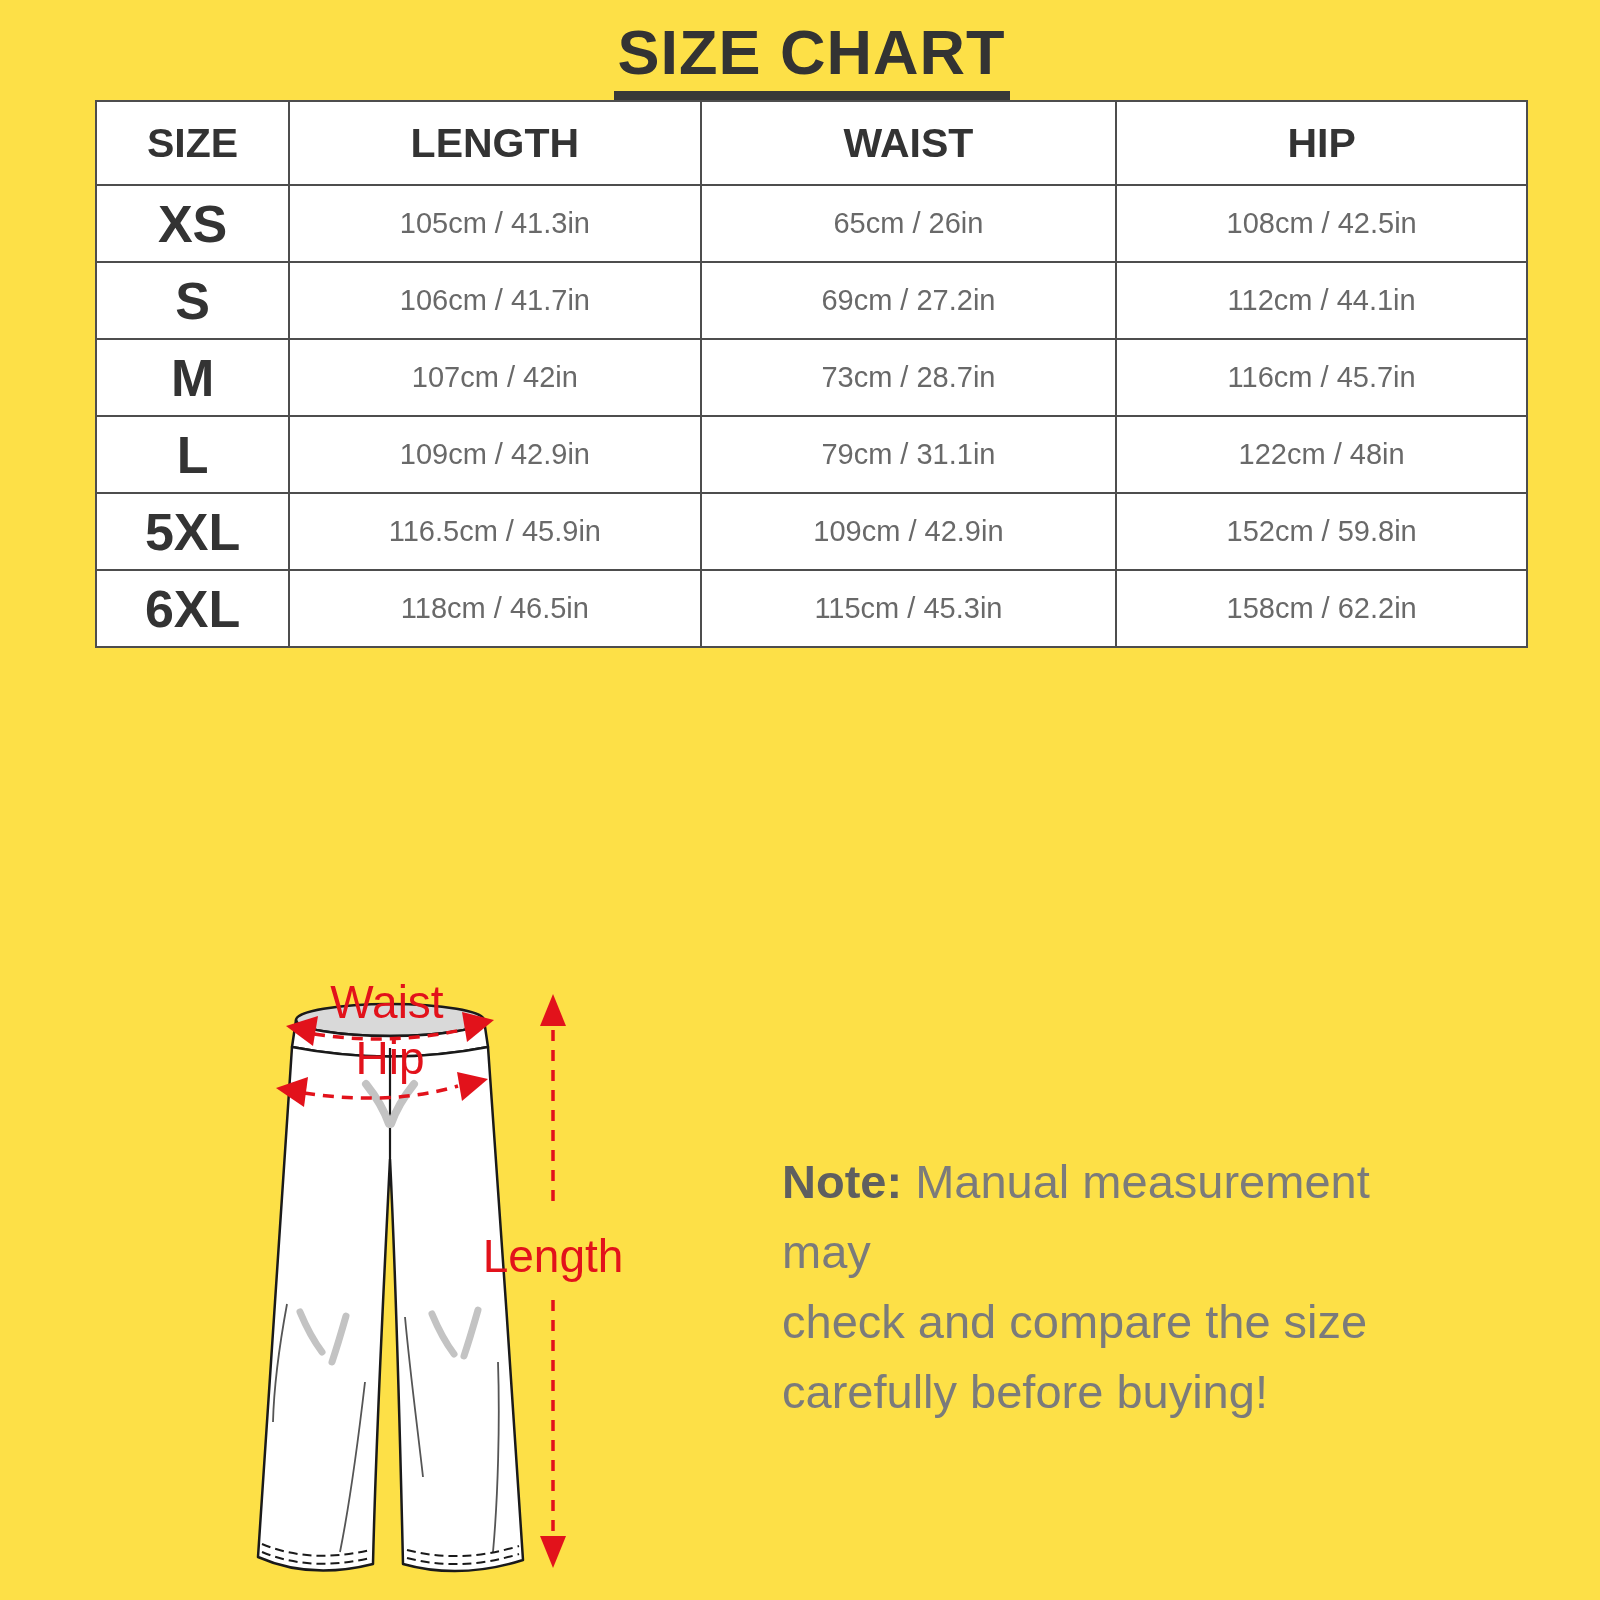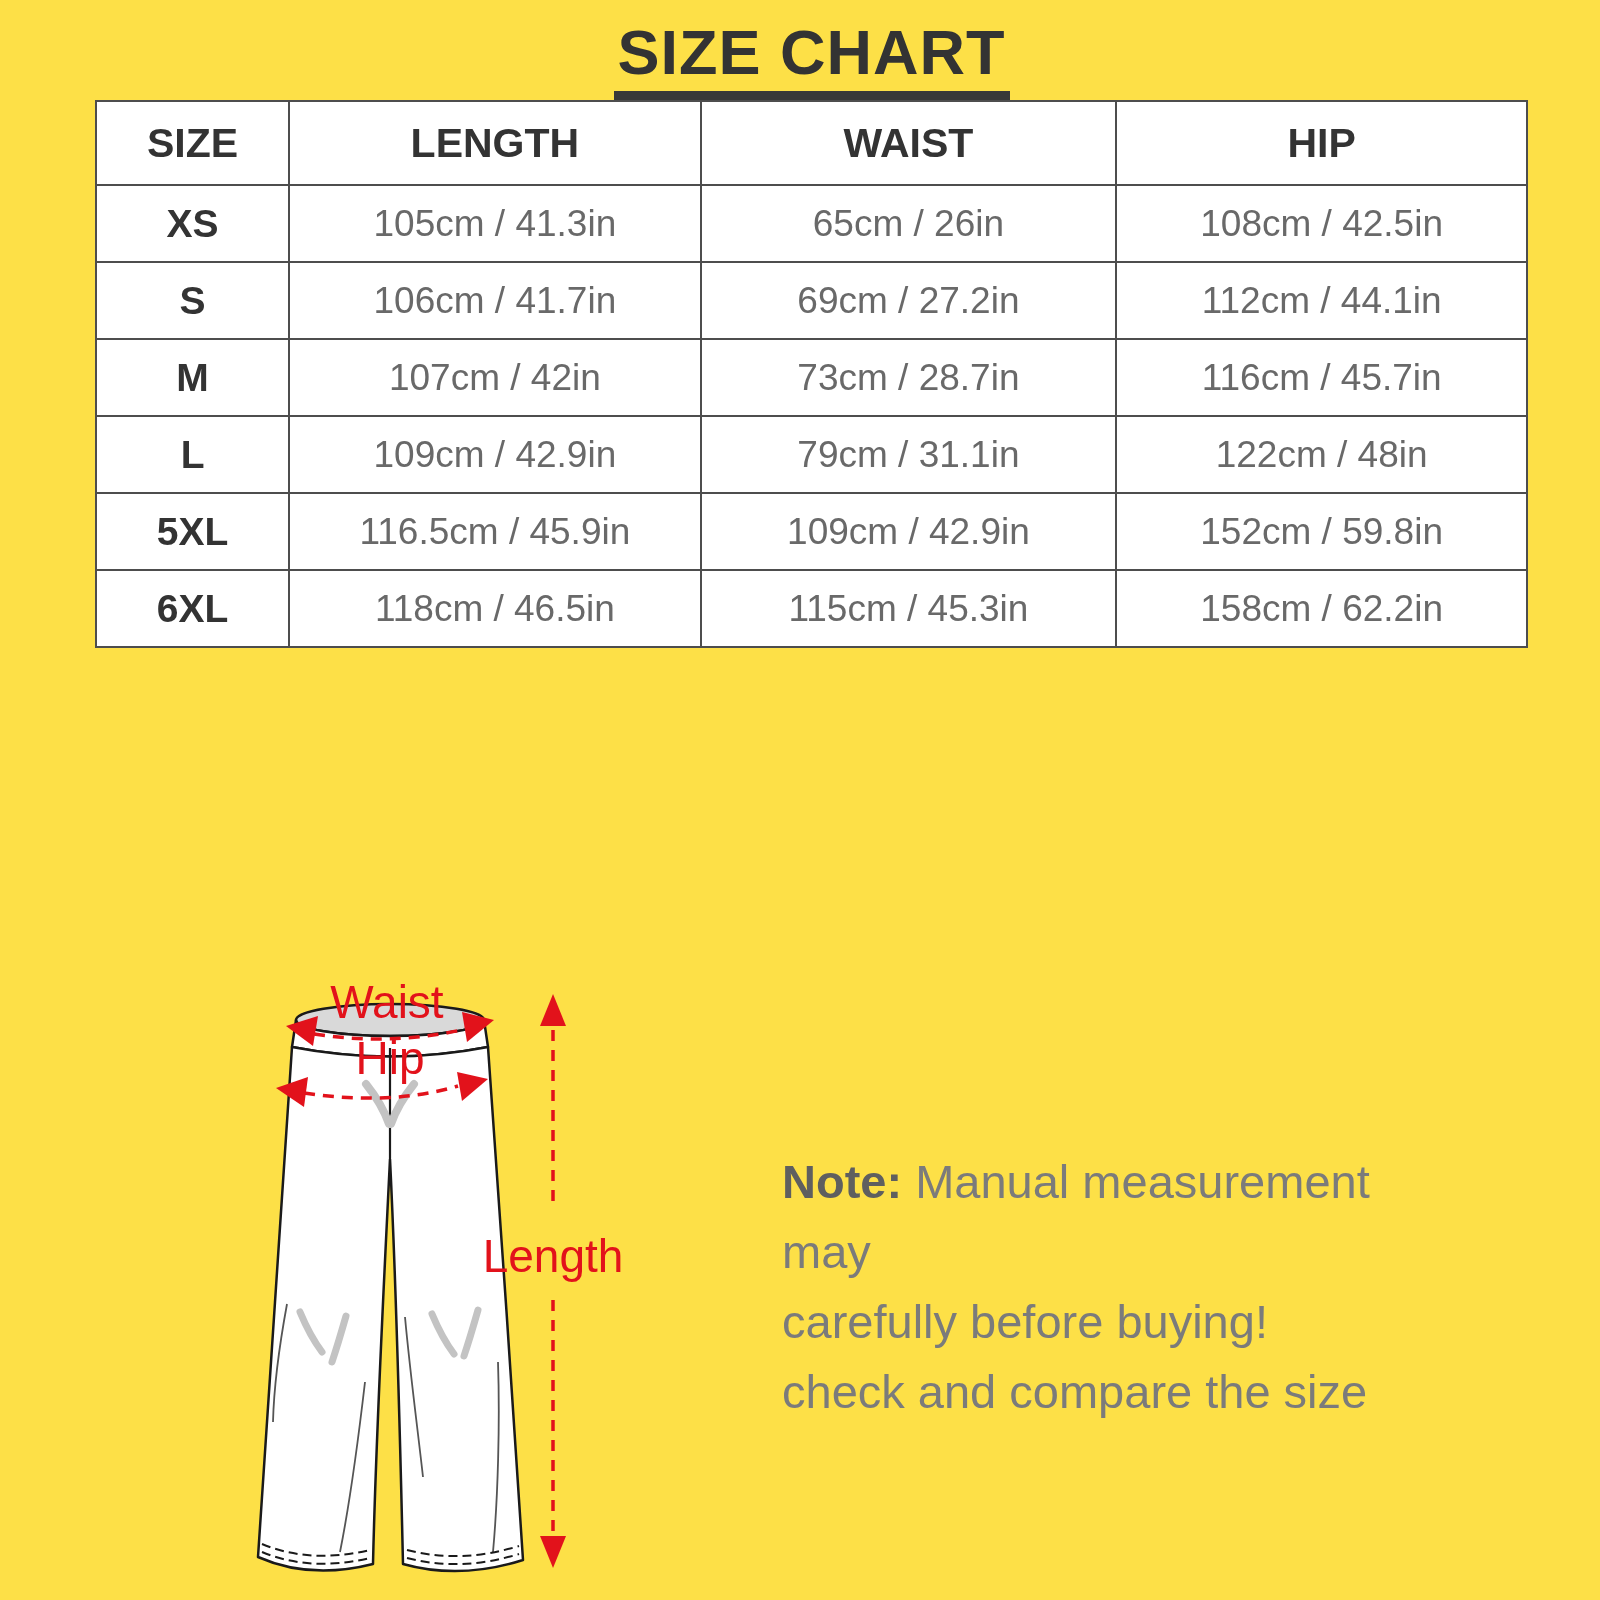--- a/index.html
+++ b/index.html
@@ -13,26 +13,26 @@
     display:inline-block;font-size:63px;font-weight:bold;color:#333333;
     letter-spacing:1px;border-bottom:9px solid #383838;padding:0 4px 3px 4px;
   }
   
   table.size-table{
     position:absolute;left:95px;top:100px;width:1433px;
     border-collapse:collapse;table-layout:fixed;
   }
   table.size-table td{
     border:2px solid #4d4d4d;text-align:center;vertical-align:middle;
-    font-size:37px;color:#696969;background:#fff;padding:0;
+    font-size:29px;color:#696969;background:#fff;padding:0;
   }
   table.size-table tr{height:77px;}
   table.size-table tr.head-row{height:84px;}
   table.size-table tr.head-row td{font-weight:bold;color:#333333;font-size:41px;}
-  table.size-table td.size-col{font-weight:bold;color:#333333;font-size:39px;}
+  table.size-table td.size-col{font-weight:bold;color:#333333;font-size:52px;}
   .col-size{width:13.5%;} .col-length{width:28.75%;} .col-waist{width:29.05%;} .col-hip{width:28.7%;}
   
   .note{
     position:absolute;left:782px;top:1147px;width:640px;
     font-size:47px;line-height:70px;color:#7b7b7b;
   }
   .note b{color:#5f5f5f;font-weight:bold;margin-top:27px;}
   
   .diagram{position:absolute;left:170px;top:952px;width:480px;height:660px;}
   .red-label{font-family:"Liberation Sans",sans-serif;font-size:46px;}
@@ -140,17 +140,17 @@
 
     <polygon points="383,42 370,74 396,74" fill="#e2121b"></polygon>
     <path d="M383,78 L383,252" fill="none" stroke="#e2121b" stroke-width="3.5" stroke-dasharray="11 9"></path>
     <text class="red-label" x="383" y="320" text-anchor="middle" fill="#e2121b">Length</text>
     <path d="M383,348 L383,582" fill="none" stroke="#e2121b" stroke-width="3.5" stroke-dasharray="11 9"></path>
     <polygon points="383,616 370,584 396,584" fill="#e2121b"></polygon>
   </svg>
 
   <div class="note">
     <div><b>Note:</b> <span>Manual measurement may</span></div>
+    <div>check and compare the size</div>
     <div>carefully before buying!</div>
-    <div>check and compare the size</div>
   </div>
 
 </div>
 
 </body></html>

